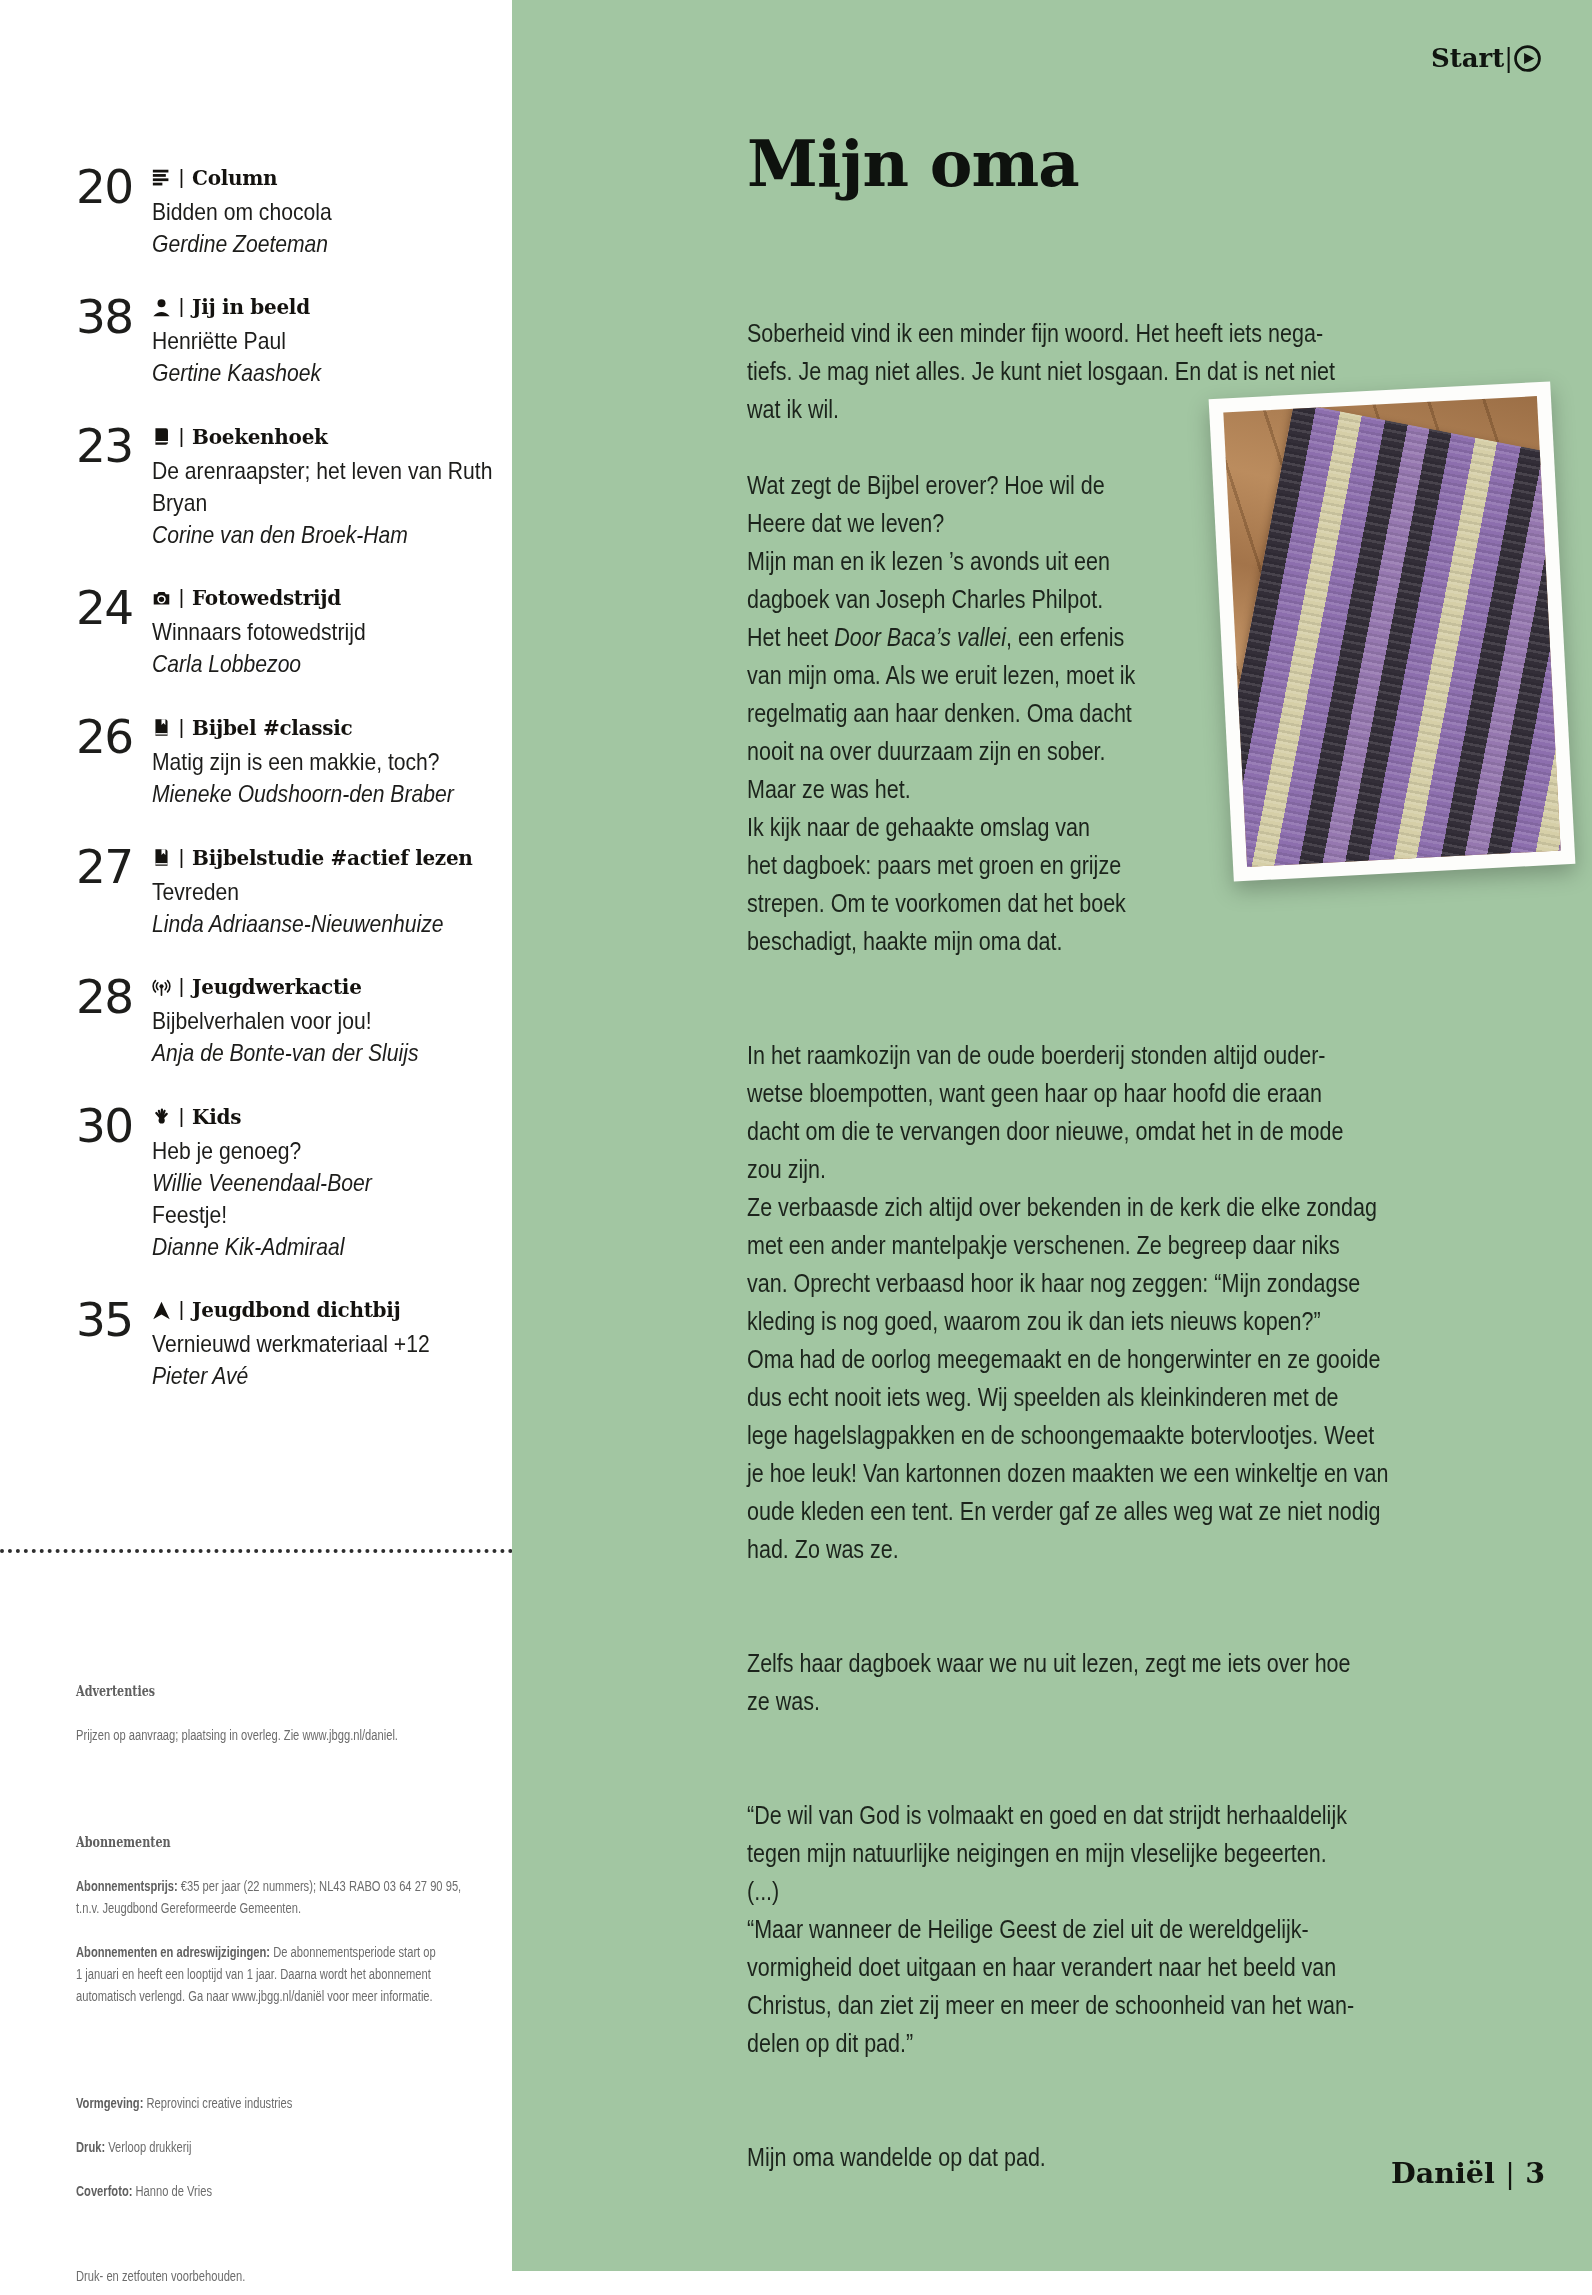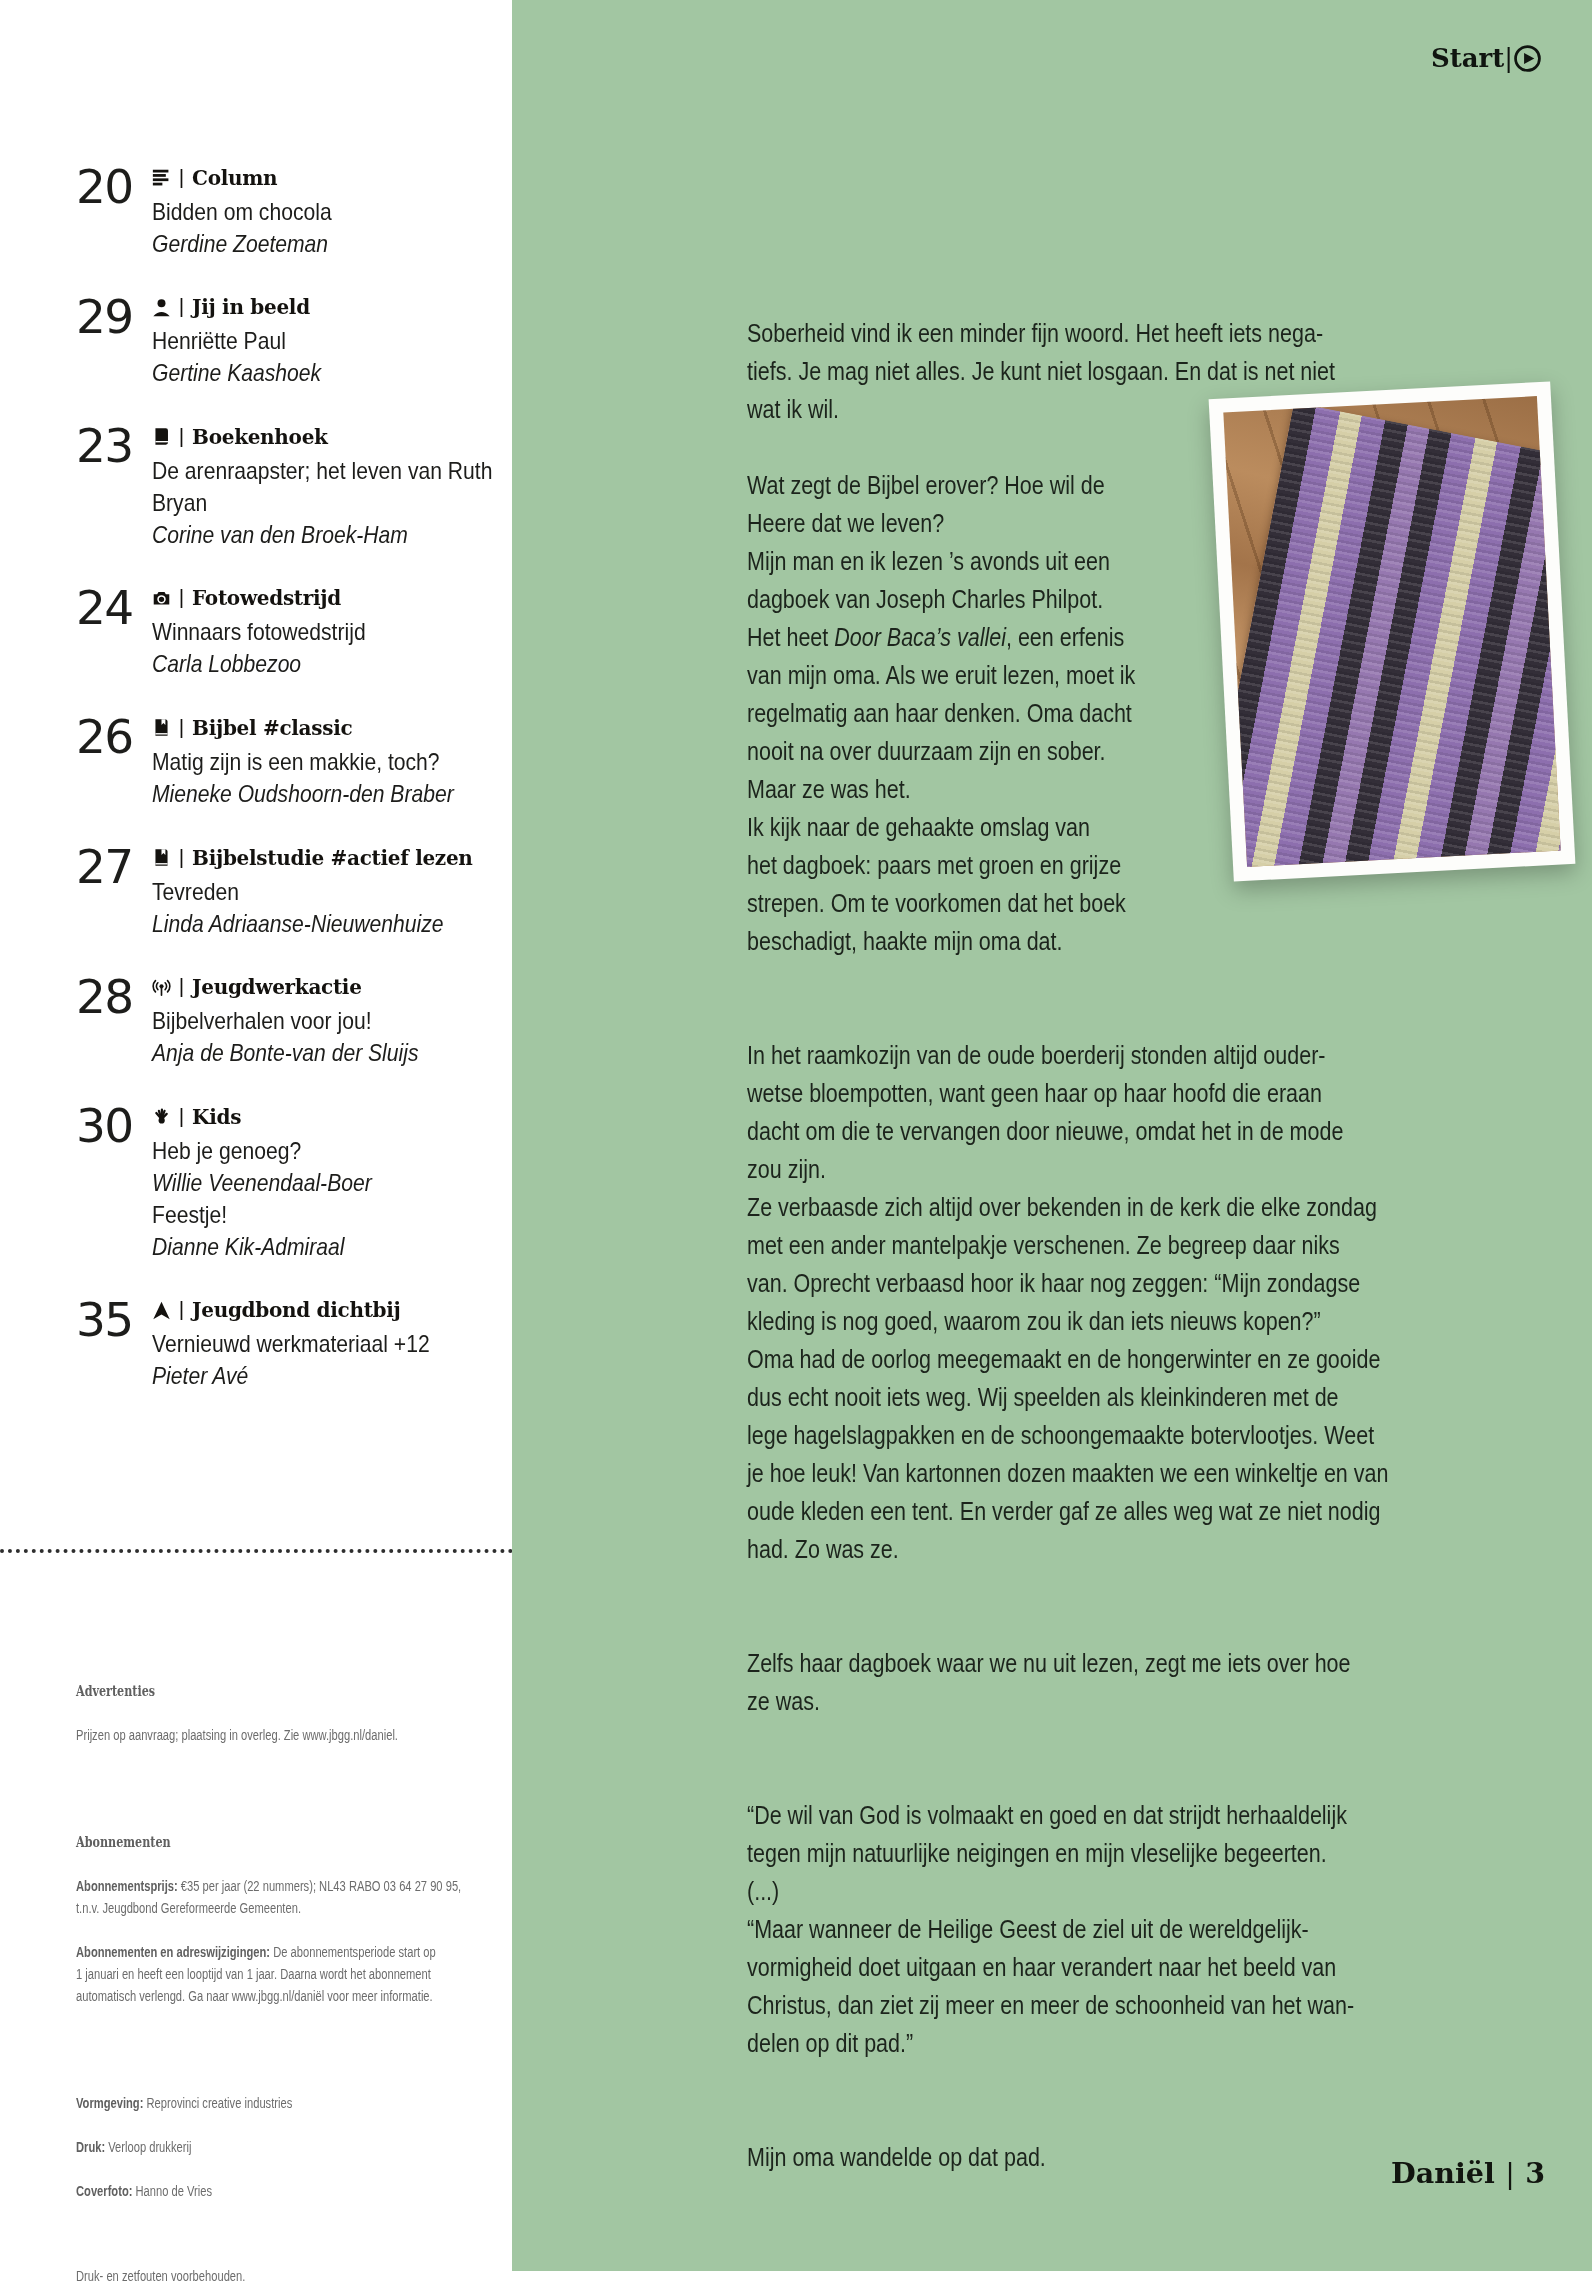--- a/index.html
+++ b/index.html
@@ -122,21 +122,21 @@
               </svg>
             </span>
         <span class="toc-sep">|</span>
         <span class="toc-cat-label">Column</span>
       </div>
       <div class="toc-rows"><div class="toc-row">Bidden om chocola</div><div class="toc-row it">Gerdine Zoeteman</div></div>
     </div>
   </div>
 
   <div class="toc-item">
-    <div class="toc-num">29</div>
+    <div class="toc-num">38</div>
     <div class="toc-body">
       <div class="toc-cat">
         <span class="toc-icon">
               <svg viewBox="0 0 22 22" fill="#14120f">
                 <circle cx="11" cy="6" r="4.6"></circle>
                 <path d="M1.5,21 Q11,11.5 20.5,21 Z"></path>
               </svg>
             </span>
         <span class="toc-sep">|</span>
         <span class="toc-cat-label">Jij in beeld</span>
@@ -307,20 +307,21 @@
       <span>Start</span>
       <span class="bar">|</span>
       <span>
         <svg viewBox="0 0 34 34">
             <circle cx="17" cy="17" r="14" fill="none" stroke="#101510" stroke-width="3.2"></circle>
             <polygon points="13,10.5 25,17 13,23.5" fill="#101510"></polygon>
           </svg>
       </span>
     </div>
 
+    <div class="art-title">Mijn oma</div>
 
     <div class="art-body">
       <div class="p p-first">Soberheid vind ik een minder fijn woord. Het heeft iets nega-
 tiefs. Je mag niet alles. Je kunt niet losgaan. En dat is net niet
 wat ik wil.</div>
       <div class="p-narrow"><span>Wat zegt de Bijbel erover? Hoe wil de
 Heere dat we leven?
 Mijn man en ik lezen ’s avonds uit een
 dagboek van Joseph Charles Philpot.
 Het heet </span><i>Door Baca’s vallei</i><span>, een erfenis

